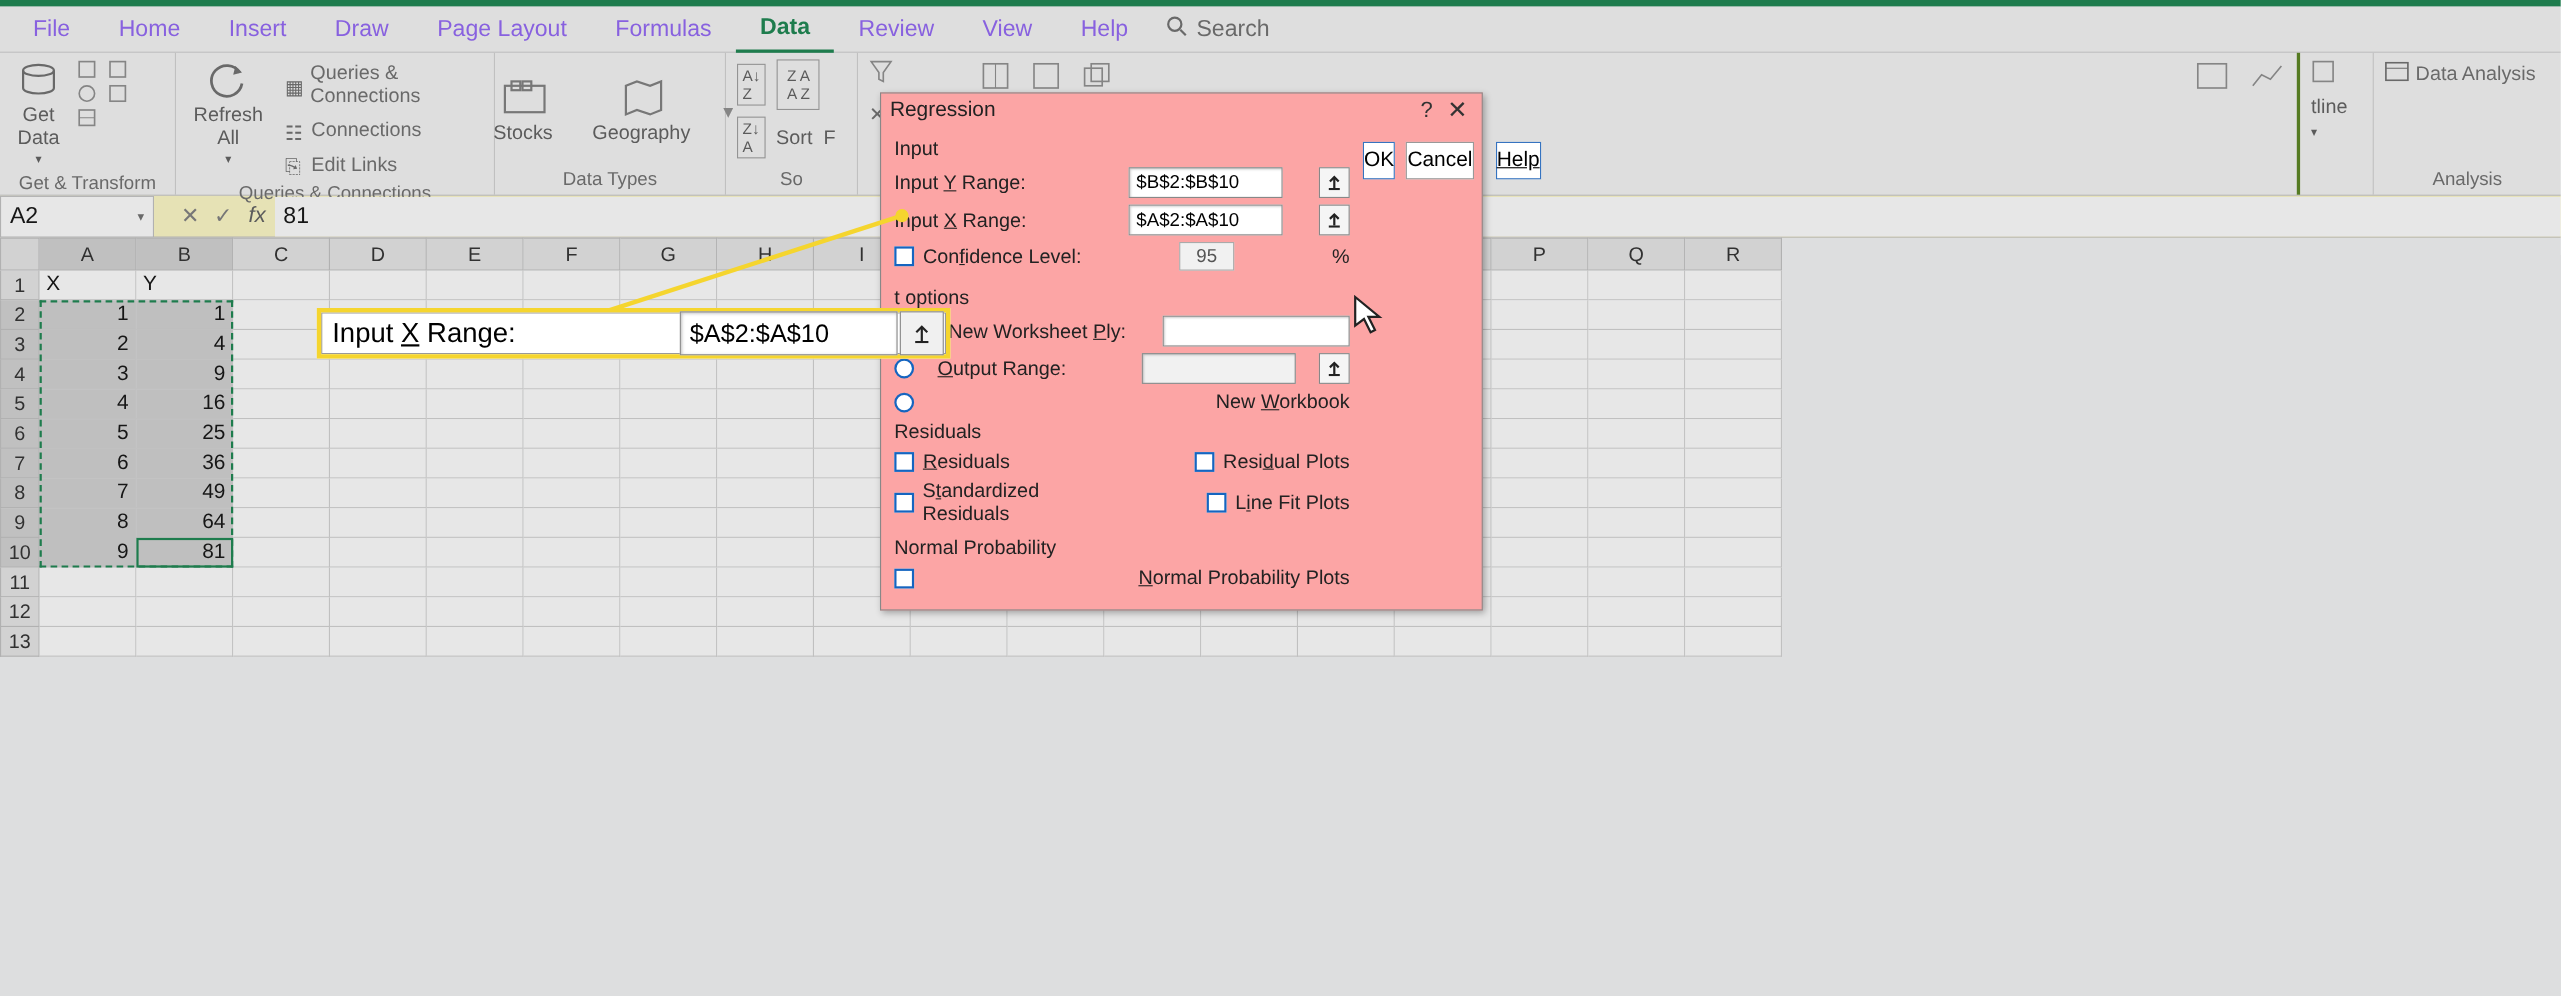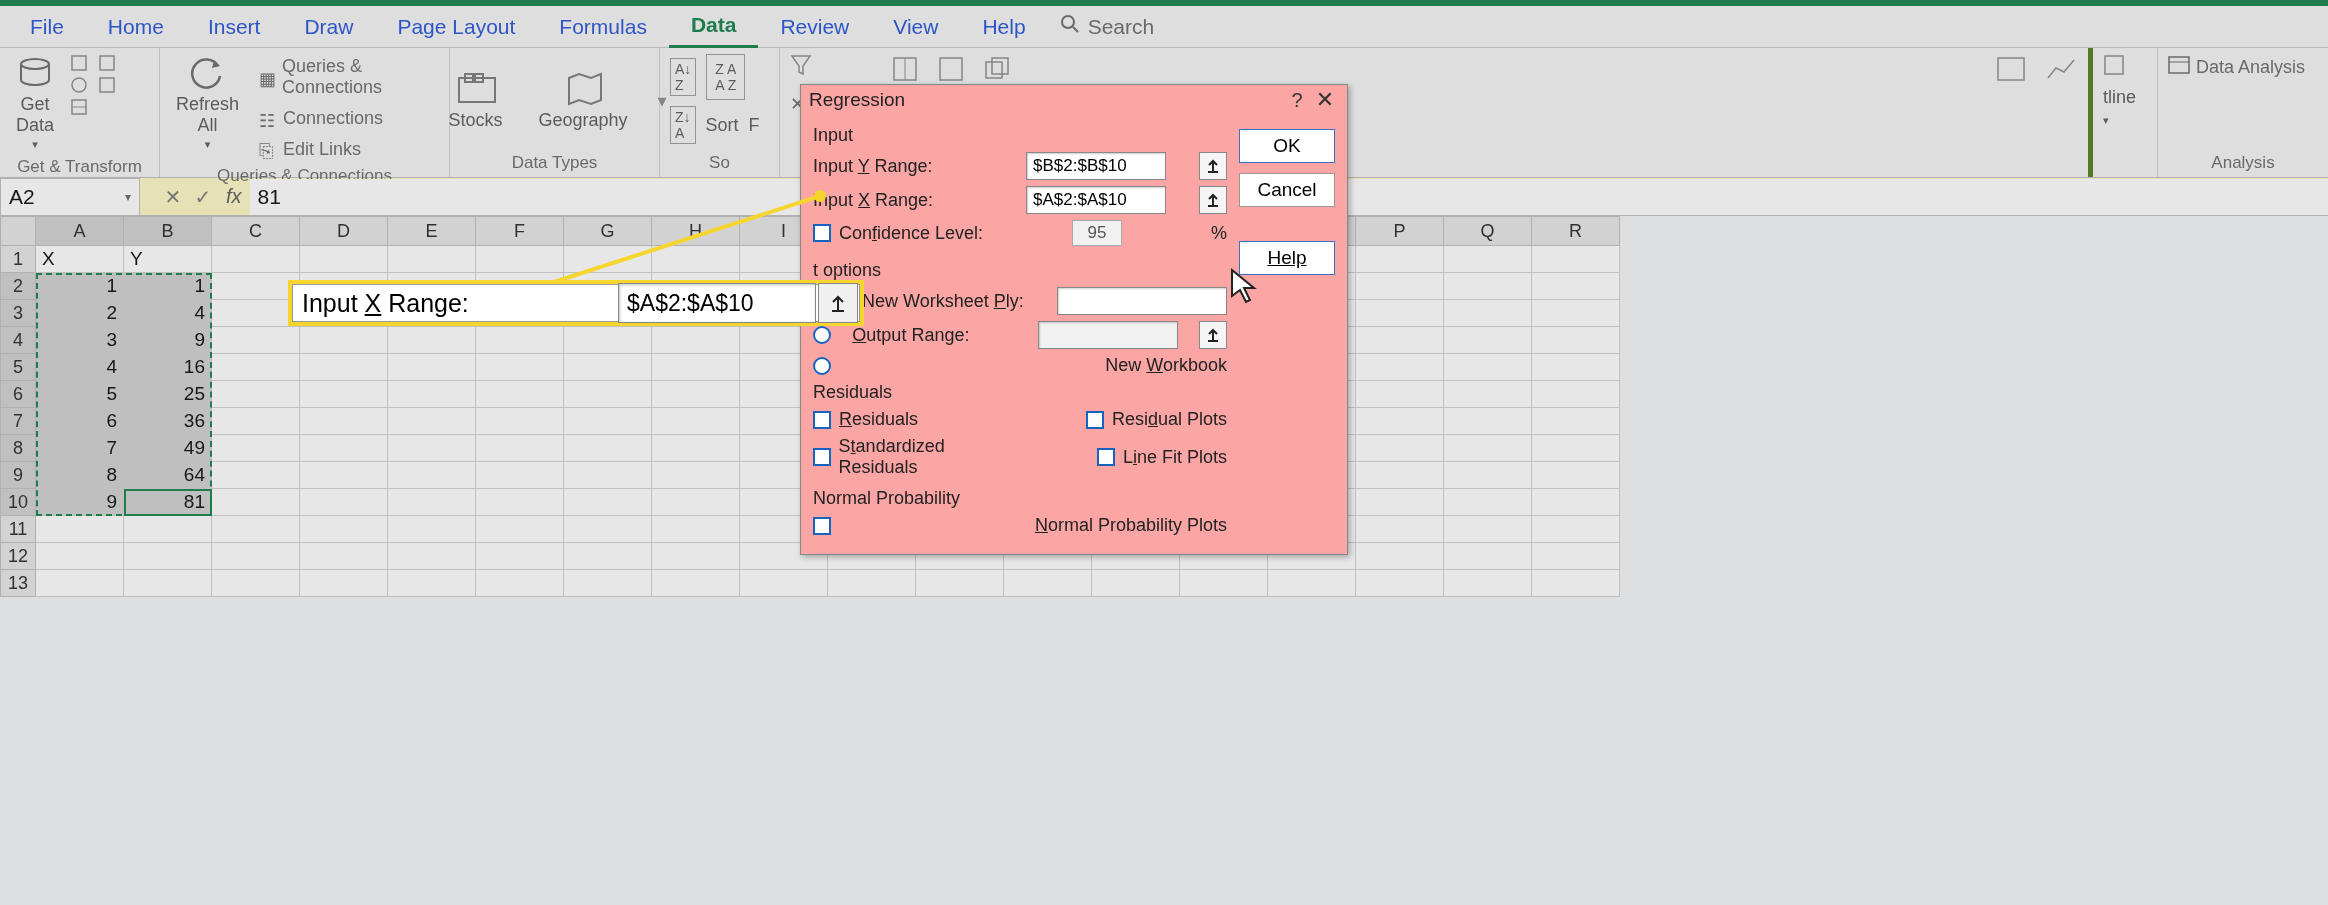--- a/index.html
+++ b/index.html
@@ -2,21 +2,21 @@
 <html><head>
 <meta charset="utf-8">
 <style>
   * { box-sizing: border-box; margin: 0; padding: 0; font-family: "Segoe UI", Tahoma, sans-serif; }
   body { width: 2328px; height: 905px; background: #f3f4f6; overflow: hidden; position: relative; }
   .overlay { position: absolute; inset: 0; background: rgba(120,120,120,0.18); pointer-events: none; z-index: 50; }
   
   .topbar { height: 6px; background: #0a7d44; }
   
   .tabs { display: flex; align-items: center; height: 42px; background: #f5f5f5; border-bottom: 1px solid #c7c7c7; padding-left: 8px; }
-  .tab { padding: 0 22px; height: 42px; display: flex; align-items: center; font-size: 21px; color: #1d4ed8; cursor: pointer; }
+  .tab { padding: 0 22px; height: 42px; display: flex; align-items: center; font-size: 21px; color: #8b5cf6; cursor: pointer; }
   .tab.active { color: #0a7d44; border-bottom: 3px solid #0a7d44; font-weight: 600; }
   .search-wrap { display: flex; align-items: center; gap: 8px; margin-left: 12px; color: #666; font-size: 21px; }
   
   .ribbon { display: flex; height: 130px; background: #f5f5f5; border-bottom: 1px solid #bdbdbd; }
   .rgroup { border-right: 1px solid #d0d0d0; display: flex; flex-direction: column; justify-content: space-between; padding: 6px 10px 0 10px; }
   .rgroup-body { display: flex; gap: 10px; align-items: flex-start; font-size: 18px; color: #555; }
   .rcmd { display: flex; flex-direction: column; align-items: center; text-align: center; gap: 2px; padding: 2px 6px; }
   .rcmd-s { display: flex; align-items: center; gap: 6px; font-size: 18px; color: #666; padding: 2px 0; }
   .rlabel { text-align: center; font-size: 17px; color: #666; padding: 4px 0; }
   .ico { display: inline-block; }
@@ -46,21 +46,21 @@
   .marquee { position: absolute; border: 2px dashed #0a7d44; pointer-events: none; }
   .active-cell { position: absolute; border: 2px solid #0a7d44; pointer-events: none; }
   
   .dialog { position: absolute; top: 84px; left: 800px; width: 548px; background: #fca5a5; border: 1px solid #888; box-shadow: 2px 2px 6px rgba(0,0,0,0.3); z-index: 60; font-size: 18px; color: #222; }
   .dlg-title { display: flex; align-items: center; height: 30px; padding: 0 8px; }
   .dlg-title .t { flex: 1; font-size: 19px; }
   .dlg-close { width: 28px; text-align: center; font-size: 22px; color: #333; cursor: pointer; }
   .dlg-help { width: 28px; text-align: center; font-size: 20px; color: #333; cursor: pointer; }
   .dlg-body { display: flex; padding: 4px 12px 12px 12px; gap: 12px; }
   .dlg-left { flex: 1; }
-  .dlg-right { width: 96px; display: flex; flex-direction: column; gap: 10px; padding-top: 10px; }
+  .dlg-right { width: 96px; display: flex; flex-direction: row; gap: 10px; padding-top: 10px; }
   .dlg-btn { height: 34px; border: 1px solid #3573c0; background: #fff; font-size: 19px; cursor: pointer; }
   .dlg-btn.plain { border: 1px solid #999; }
   .grp-title { font-size: 18px; color: #222; margin-top: 6px; }
   .frow { display: flex; align-items: center; gap: 10px; margin: 6px 0; justify-content: space-between; }
   .frow label { font-size: 18px; }
   .range-input { width: 140px; height: 28px; border: 1px solid #888; padding: 0 6px; font-size: 17px; font-family: inherit; box-shadow: inset 1px 1px 2px rgba(0,0,0,0.2); background: #fff; }
   .collapse-btn { width: 28px; height: 28px; border: 1px solid #888; background: #f5f5f5; display: flex; align-items: center; justify-content: center; font-size: 16px; cursor: pointer; }
   .chk { width: 18px; height: 18px; border: 2px solid #1565c0; background: #fff; display: inline-block; }
   .rad { width: 18px; height: 18px; border: 2px solid #1565c0; border-radius: 50%; background: #fff; display: inline-flex; align-items: center; justify-content: center; }
   .rad.sel::after { content: ""; width: 10px; height: 10px; background: #333; border-radius: 50%; }
@@ -241,21 +241,21 @@
   <div style="flex:1"></div>
   <div style="display:flex;gap:20px;padding:8px 12px;align-items:flex-start">
     <span><svg width="30" height="26">
           <rect x="2" y="2" width="26" height="22" fill="none" stroke="#888" stroke-width="1.5"></rect>
         </svg></span>
     <span><svg width="30" height="26">
           <path d="M2 22 L10 12 L18 16 L28 4" fill="none" stroke="#888" stroke-width="1.5"></path>
         </svg></span>
   </div>
 
-  <div class="rgroup" style="width:70px;border-left:5px solid #4d7c0f">
+  <div class="rgroup" style="width:70px;border-left:3px solid #4d7c0f">
     <div class="rgroup-body" style="justify-content:center;gap:6px;flex-direction:column;align-items:flex-start">
       <span><svg width="22" height="22">
             <rect x="2" y="2" width="18" height="18" fill="none" stroke="#888" stroke-width="1.5"></rect>
           </svg></span>
       <span>tline</span>
       <span style="font-size:11px">▾</span>
     </div>
     <div class="rlabel"></div>
   </div>
 

